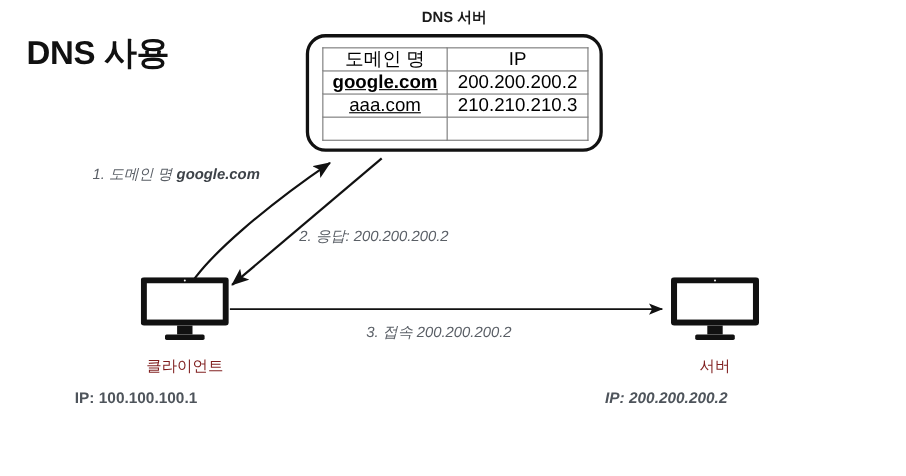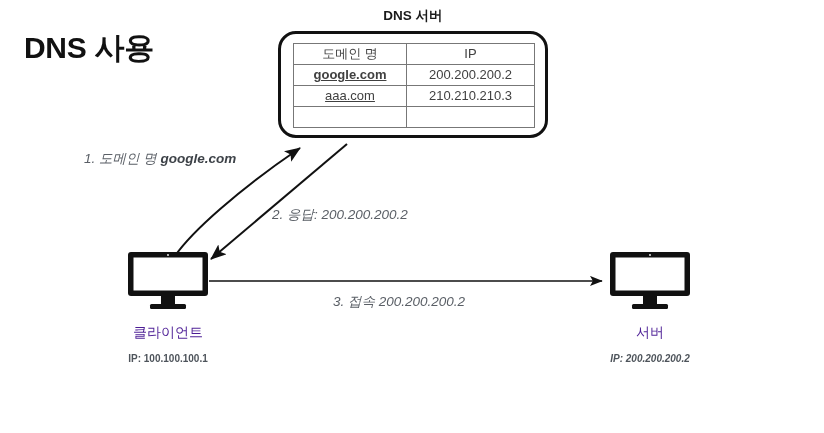--- a/index.html
+++ b/index.html
@@ -59,22 +59,22 @@
     left: 293px;
     top: 43px;
     width: 241px;
     border-collapse: collapse;
     table-layout: fixed;
     background: #ffffff;
   }
   #dns-table td {
     border: 1px solid #777777;
     height: 20px;
-    font-size: 13px;
-    color: #404040;
+    font-size: 17px;
+    color: #000000;
     text-align: center;
     padding: 0 2px;
     line-height: 20px;
     font-family: "Liberation Sans", "DejaVu Sans", sans-serif;
   }
   #dns-table col.c-domain { width: 113px; }
   #dns-table col.c-ip { width: 128px; }
   .cell-domain-bold {
     font-weight: bold;
     text-decoration: underline;
@@ -91,29 +91,29 @@
     font-style: italic;
   }
   .flow-label b { color: #3d4248; font-weight: bold; }
   #label-step1 { left: 84px; top: 150px; }
   #label-step2 { left: 272px; top: 206px; }
   #label-step3 { left: 333px; top: 293px; }
 
   
   .node-name {
     font-size: 14px;
-    color: #4c1d95;
+    color: #7f1d1d;
     text-align: center;
     white-space: nowrap;
   }
   .node-ip {
-    font-size: 10px;
+    font-size: 14px;
     font-weight: bold;
     color: #4e545b;
-    text-align: center;
+    text-align: left;
     white-space: nowrap;
   }
   #client-name { left: 88px; top: 324px; width: 160px; }
   #client-ip   { left: 68px; top: 353px; width: 200px; }
   #server-name { left: 570px; top: 324px; width: 160px; }
   #server-ip   { left: 550px; top: 353px; width: 200px; font-style: italic; }
 
   
   .monitor { width: 80px; height: 60px; }
   #client-monitor { left: 128px; top: 252px; }

